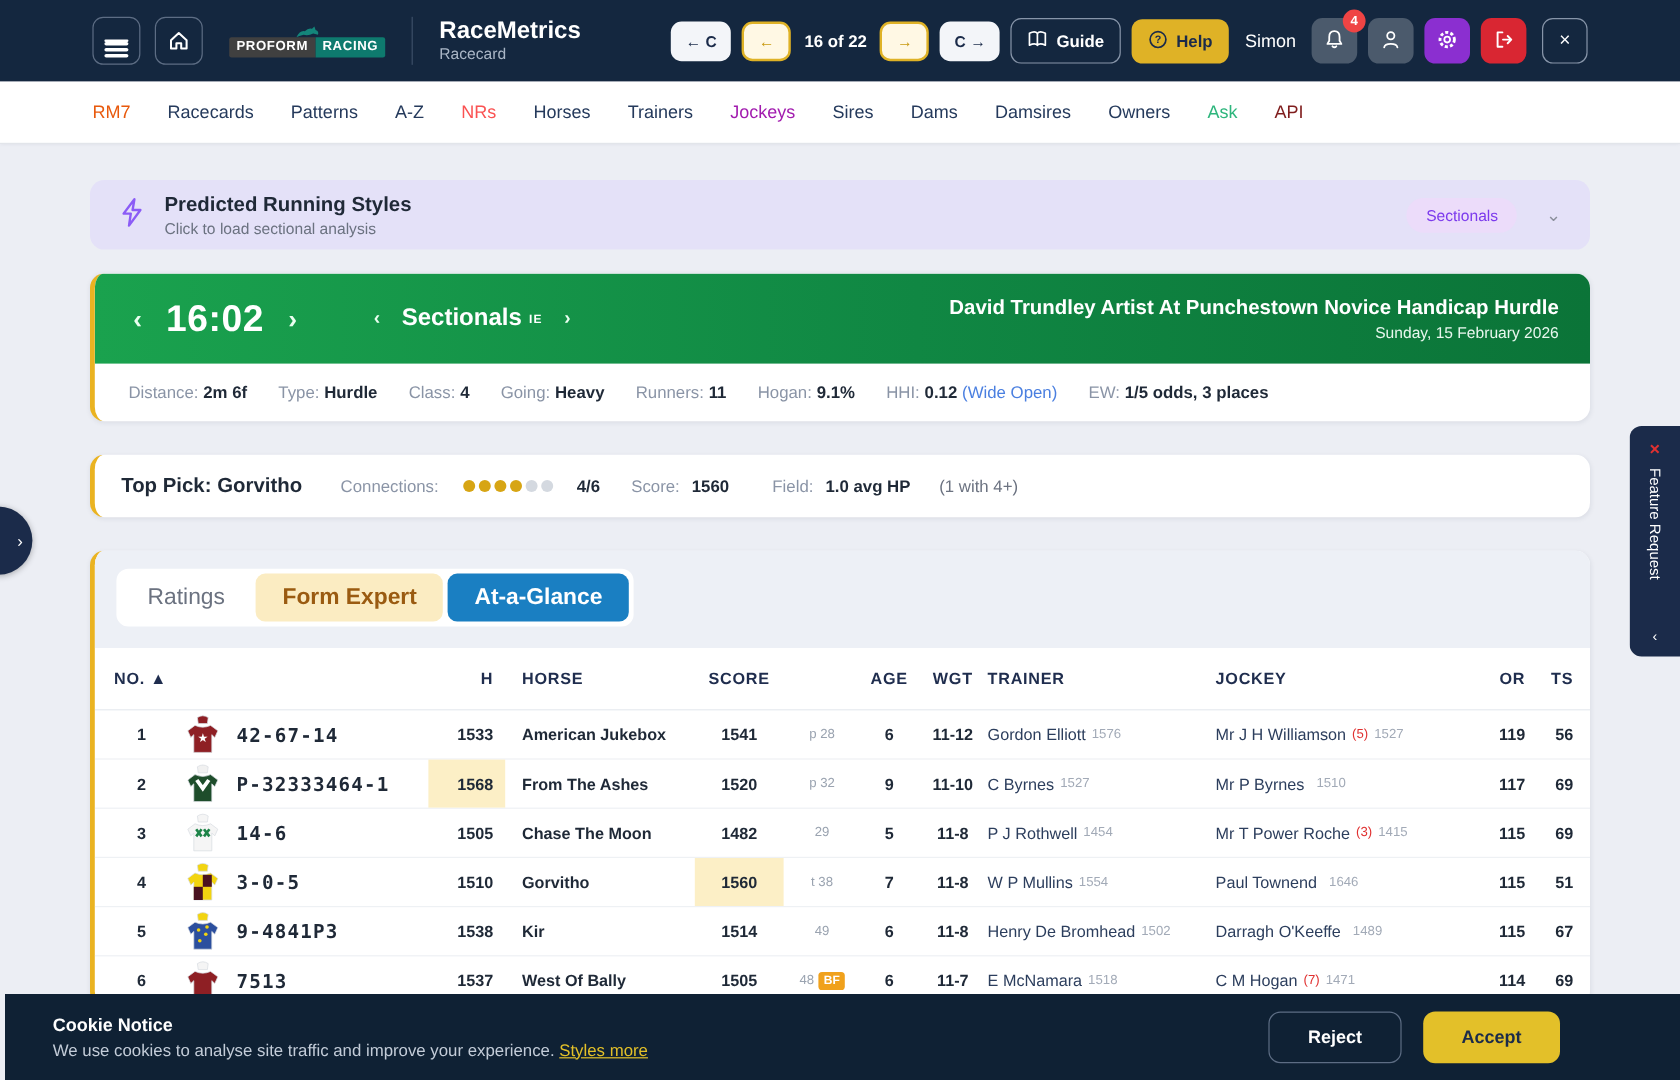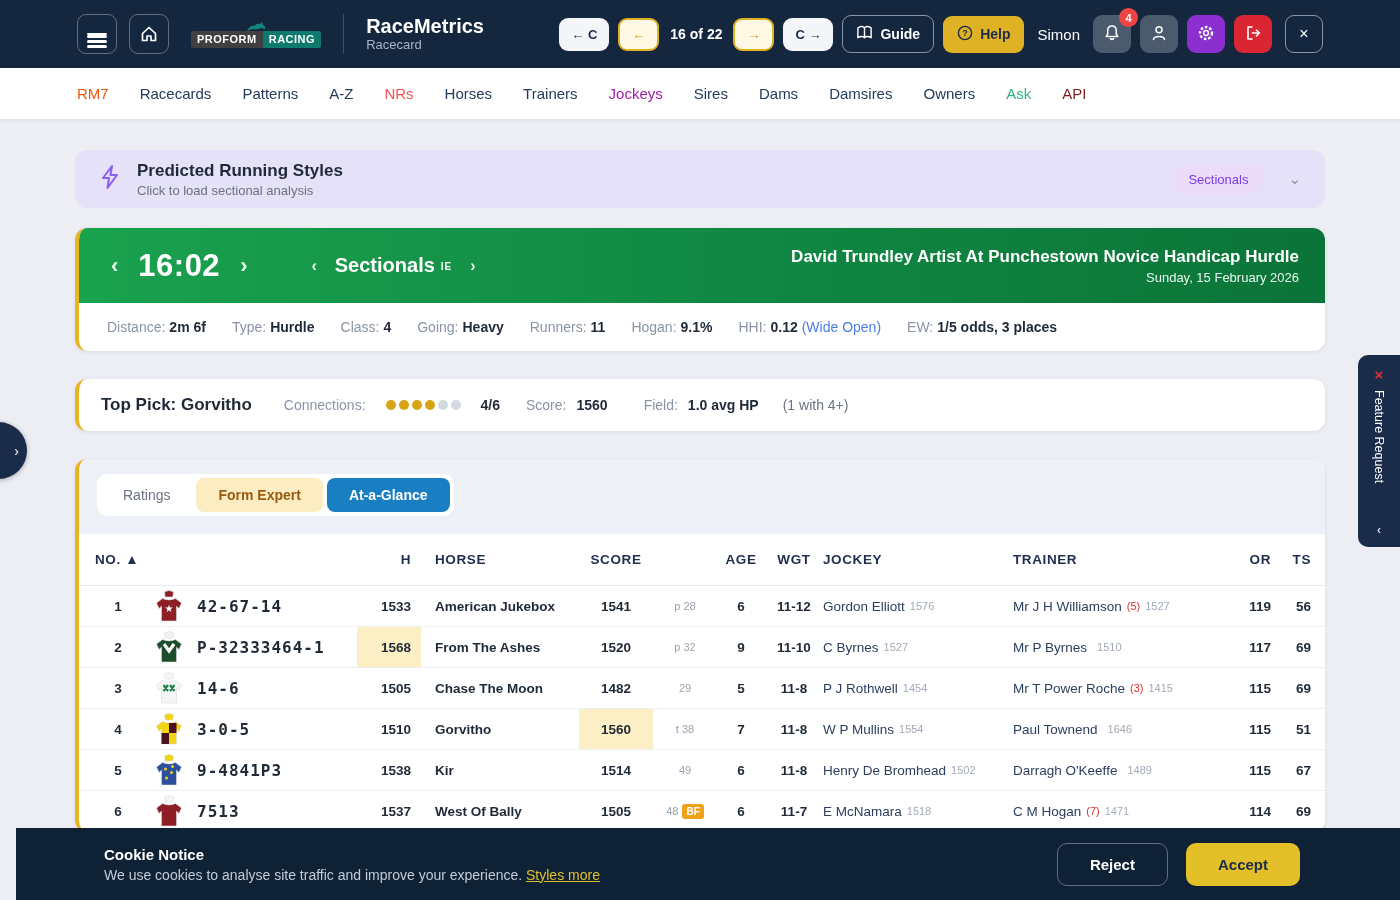--- a/index.html
+++ b/index.html
@@ -87,21 +87,21 @@
   .dots{display:flex;gap:3px;margin:0 10px;}
   .dot{width:10px;height:10px;border-radius:50%;}
   .tp-val{font-weight:bold;font-size:14px;}
   .tp-extra{color:#6b7280;font-size:14px;margin-left:14px;}
 
   
   .table-card{margin-top:28px;border-left:4px solid #eab321;border-radius:12px;overflow:hidden;
     box-shadow:0 1px 4px rgba(20,40,70,.08);background:#fff;}
   .tabs-strip{background:#edf0f6;padding:15px 18px 18px;}
   .tab-group{display:inline-flex;background:#fff;border-radius:10px;padding:4px;gap:4px;}
-  .tab{border:none;border-radius:8px;font-size:14px;padding:9px 22px;cursor:pointer;background:transparent;color:#6b7280;}
+  .tab{border:none;border-radius:8px;font-size:19px;padding:9px 22px;cursor:pointer;background:transparent;color:#6b7280;}
   .tab.warn{background:#fbecc2;color:#9a5b11;font-weight:bold;}
   .tab.active{background:#1a7fc2;color:#fff;font-weight:bold;}
 
   .thead,.trow{display:grid;
     grid-template-columns:46px 56px 160px 64px 158px 74px 64px 48px 58px 190px 212px 46px 40px;
     align-items:center;padding:0 16px;}
   .thead{height:52px;border-bottom:1px solid #e7eaef;}
   .th{font-size:10.5px;font-weight:bold;color:#1f2d4e;letter-spacing:.6px;text-transform:uppercase;}
   .trow{height:41px;border-bottom:1px solid #eef1f4;cursor:pointer;}
   .cell{height:100%;display:flex;align-items:center;font-size:13.5px;}
@@ -111,22 +111,22 @@
   .form{font-family:"DejaVu Sans Mono",monospace;font-weight:bold;font-size:16px;letter-spacing:1px;}
   .horse-n{font-weight:bold;}
   .sub{font-size:11px;color:#9aa3b0;gap:4px;}
   .bf{display:none;background:#f0a11c;color:#fff;font-size:10px;font-weight:bold;border-radius:3px;padding:2px 4px;}
   .person-cell{gap:5px;color:#2c3e5d;}
   .rating{font-size:11px;color:#a2aab7;}
   .claim{font-size:11px;color:#e03131;}
   .hl{background:#fcefc6;}
 
   
-  .cookie{position:fixed;left:16px;right:0;bottom:0;height:72px;background:#0f2134;display:flex;
-    align-items:center;padding:0 100px 0 88px;z-index:50;}
+  .cookie{position:fixed;left:4px;right:0;bottom:0;height:72px;background:#0f2134;display:flex;
+    align-items:center;padding:0 100px 0 40px;z-index:50;}
   .ck-title{color:#fff;font-weight:bold;font-size:15px;}
   .ck-text{color:#c3ccd8;font-size:14px;margin-top:4px;}
   .ck-link{color:#e3c029;text-decoration:underline;cursor:pointer;}
   .ck-btns{margin-left:auto;display:flex;gap:18px;justify-content:flex-end;}
   .reject{background:transparent;border:1.6px solid #5d6d84;border-radius:10px;color:#fff;
     font-size:15px;font-weight:bold;padding:12px 32px;cursor:pointer;}
   .accept{background:#e3c029;border:none;border-radius:10px;color:#1b2b4a;
     font-size:15px;font-weight:bold;padding:12px 32px;cursor:pointer;}
 
   
@@ -332,22 +332,22 @@
     <div class="thead">
         <div class="th cell a-l">NO. ▲</div>
         <div class="th cell a-l"></div>
         <div class="th cell a-l"></div>
         <div class="th cell a-r" style="padding-right: 10px;">H</div>
         <div class="th cell a-l" style="padding-left: 14px;">HORSE</div>
         <div class="th cell a-c">SCORE</div>
         <div class="th cell a-l"></div>
         <div class="th cell a-c">AGE</div>
         <div class="th cell a-c">WGT</div>
+        <div class="th cell a-l">TRAINER</div>
         <div class="th cell a-l">JOCKEY</div>
-        <div class="th cell a-l">TRAINER</div>
         <div class="th cell a-r">OR</div>
         <div class="th cell a-r">TS</div>
       </div>
     <div id="tbody">
         <div class="trow">
     <div class="cell a-c num">1</div>
     <div class="cell a-c">
             <svg width="30" height="34" viewBox="0 0 30 34">
     <path d="M10.5 3 Q15 0 19.5 3 L18.8 8 L11.2 8 Z" fill="#8e1f24" stroke="#d8dce2" stroke-width="0.6"></path>
     <path d="M8.5 9.5 L2.5 14 L5 19.5 L7.5 17.2 L7.5 32 L22.5 32 L22.5 17.2 L25 19.5 L27.5 14 L21.5 9.5 Q15 12.5 8.5 9.5 Z" fill="#8e1f24" stroke="#d8dce2" stroke-width="0.6"></path>

